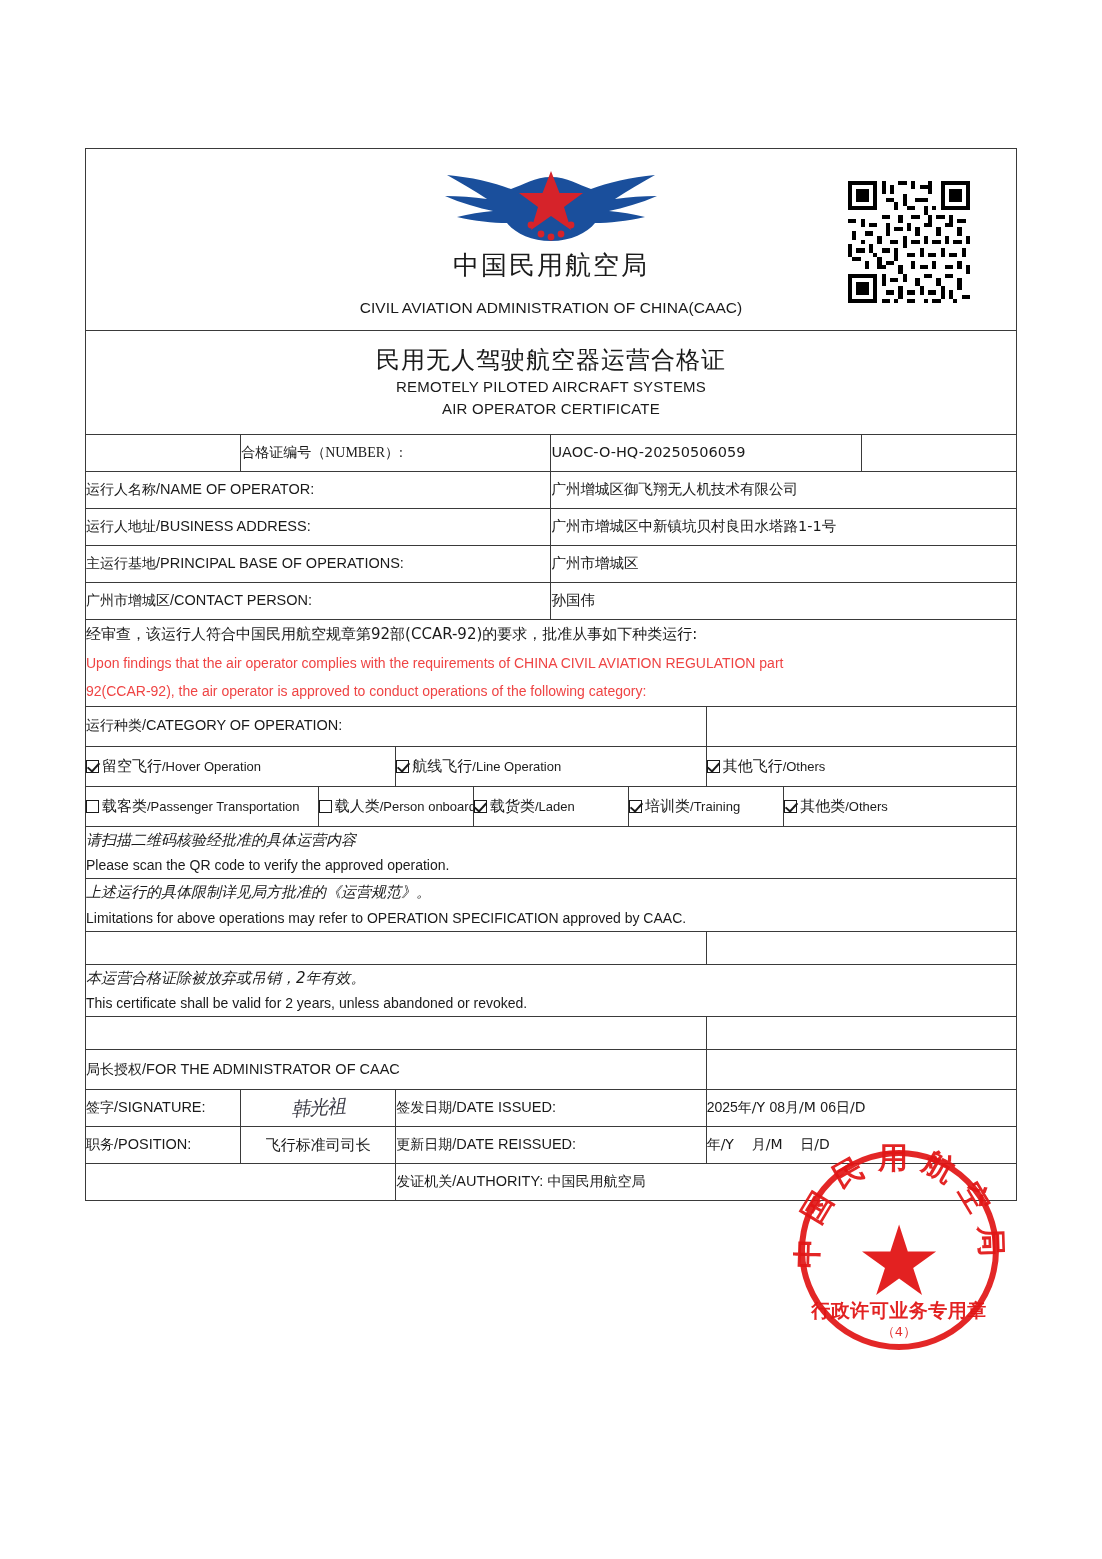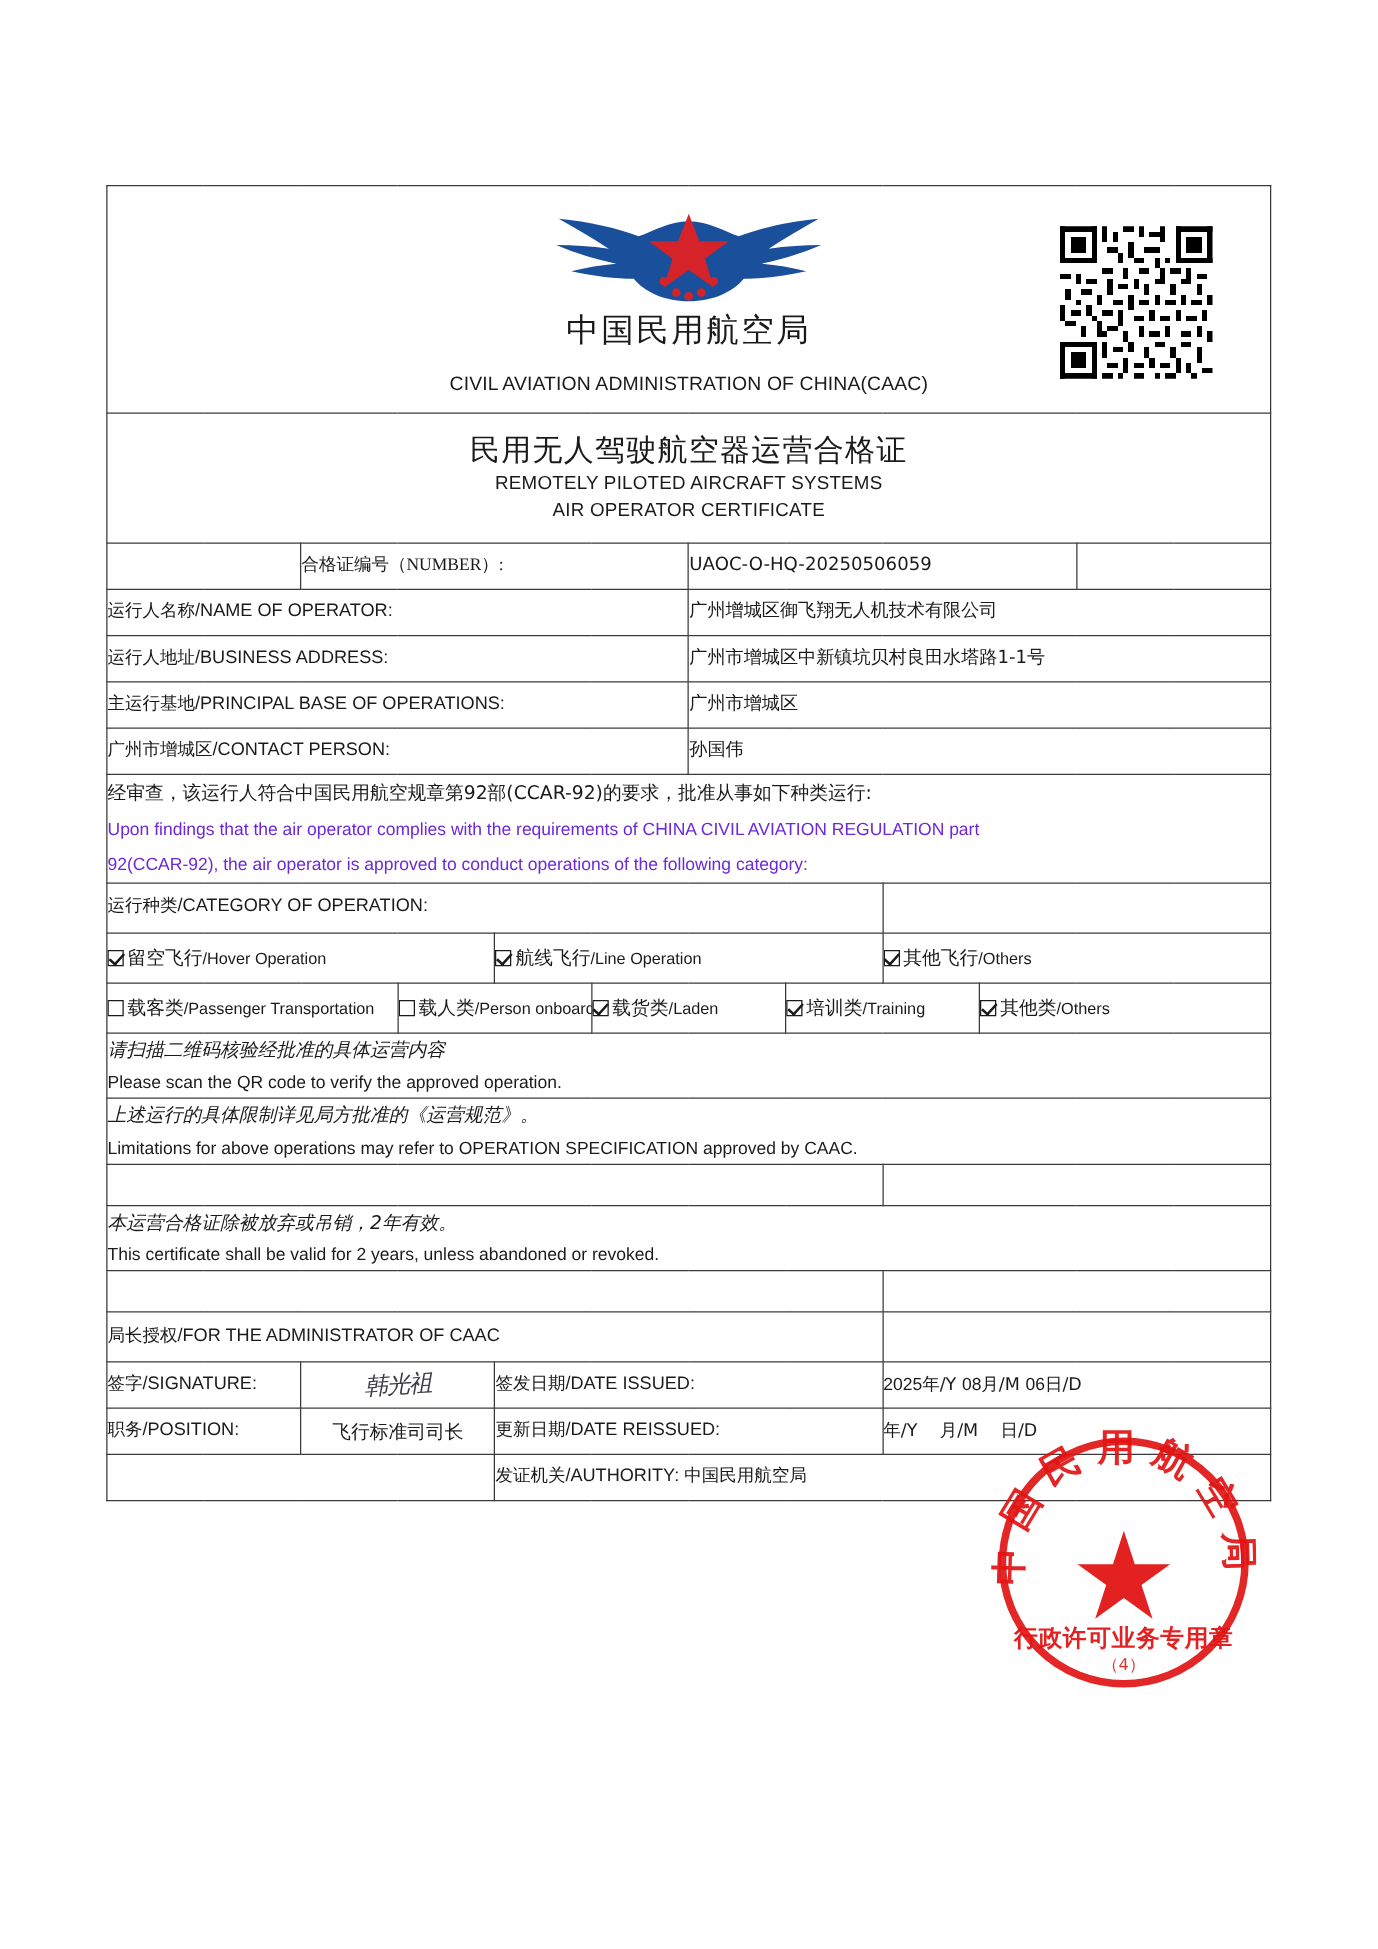--- a/index.html
+++ b/index.html
@@ -113,21 +113,21 @@
     font-family: "DejaVu Sans", sans-serif;
     font-size: 15px;
     line-height: 1.9;
     color: #1a1a1a;
   }
   .para-en {
     font-size: 14px;
     line-height: 2.05;
     text-align: justify;
     text-align-last: left;
-    color: #6d28d9;
+    color: #ef4444;
   }
 
   
   .sec-lbl { height: 40px; }
 
   
   .cbx-cell {
     height: 40px;
     padding: 0 6px 0 7px;
     white-space: nowrap;

